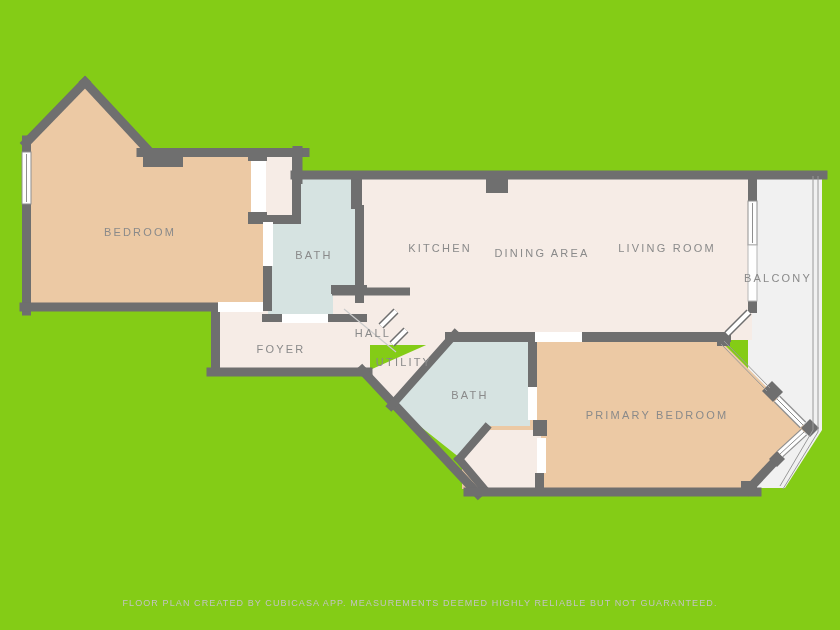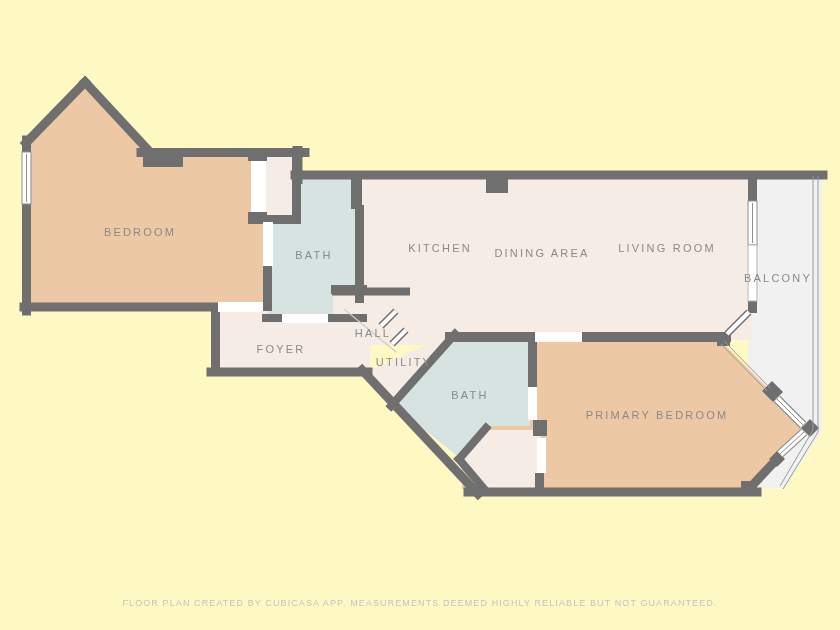--- a/index.html
+++ b/index.html
@@ -1,16 +1,16 @@
 <!DOCTYPE html>
 <html><head>
 <meta charset="utf-8">
 <style>
   html,body{margin:0;padding:0;background:#ffffff;}
-  .page{position:relative;width:840px;height:630px;background:#fef9c3;overflow:hidden;
+  .page{position:relative;width:840px;height:630px;background:#84cc16;overflow:hidden;
         font-family:"Liberation Sans", sans-serif;}
   svg{position:absolute;left:0;top:0;}
   text.room-label{font-family:"Liberation Sans", sans-serif;font-size:11px;letter-spacing:2.2px;
         fill:#8a8a8a;text-anchor:middle;}
   text.footer-label{font-family:"Liberation Sans", sans-serif;font-size:9px;letter-spacing:1.1px;
         fill:#c3c3c3;text-anchor:middle;}
 </style>
 </head>
 <body>
 

